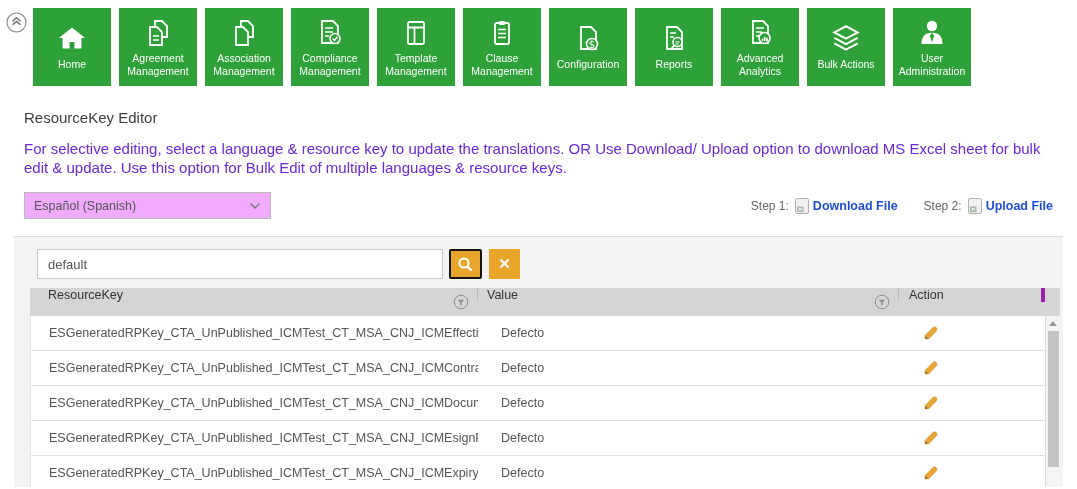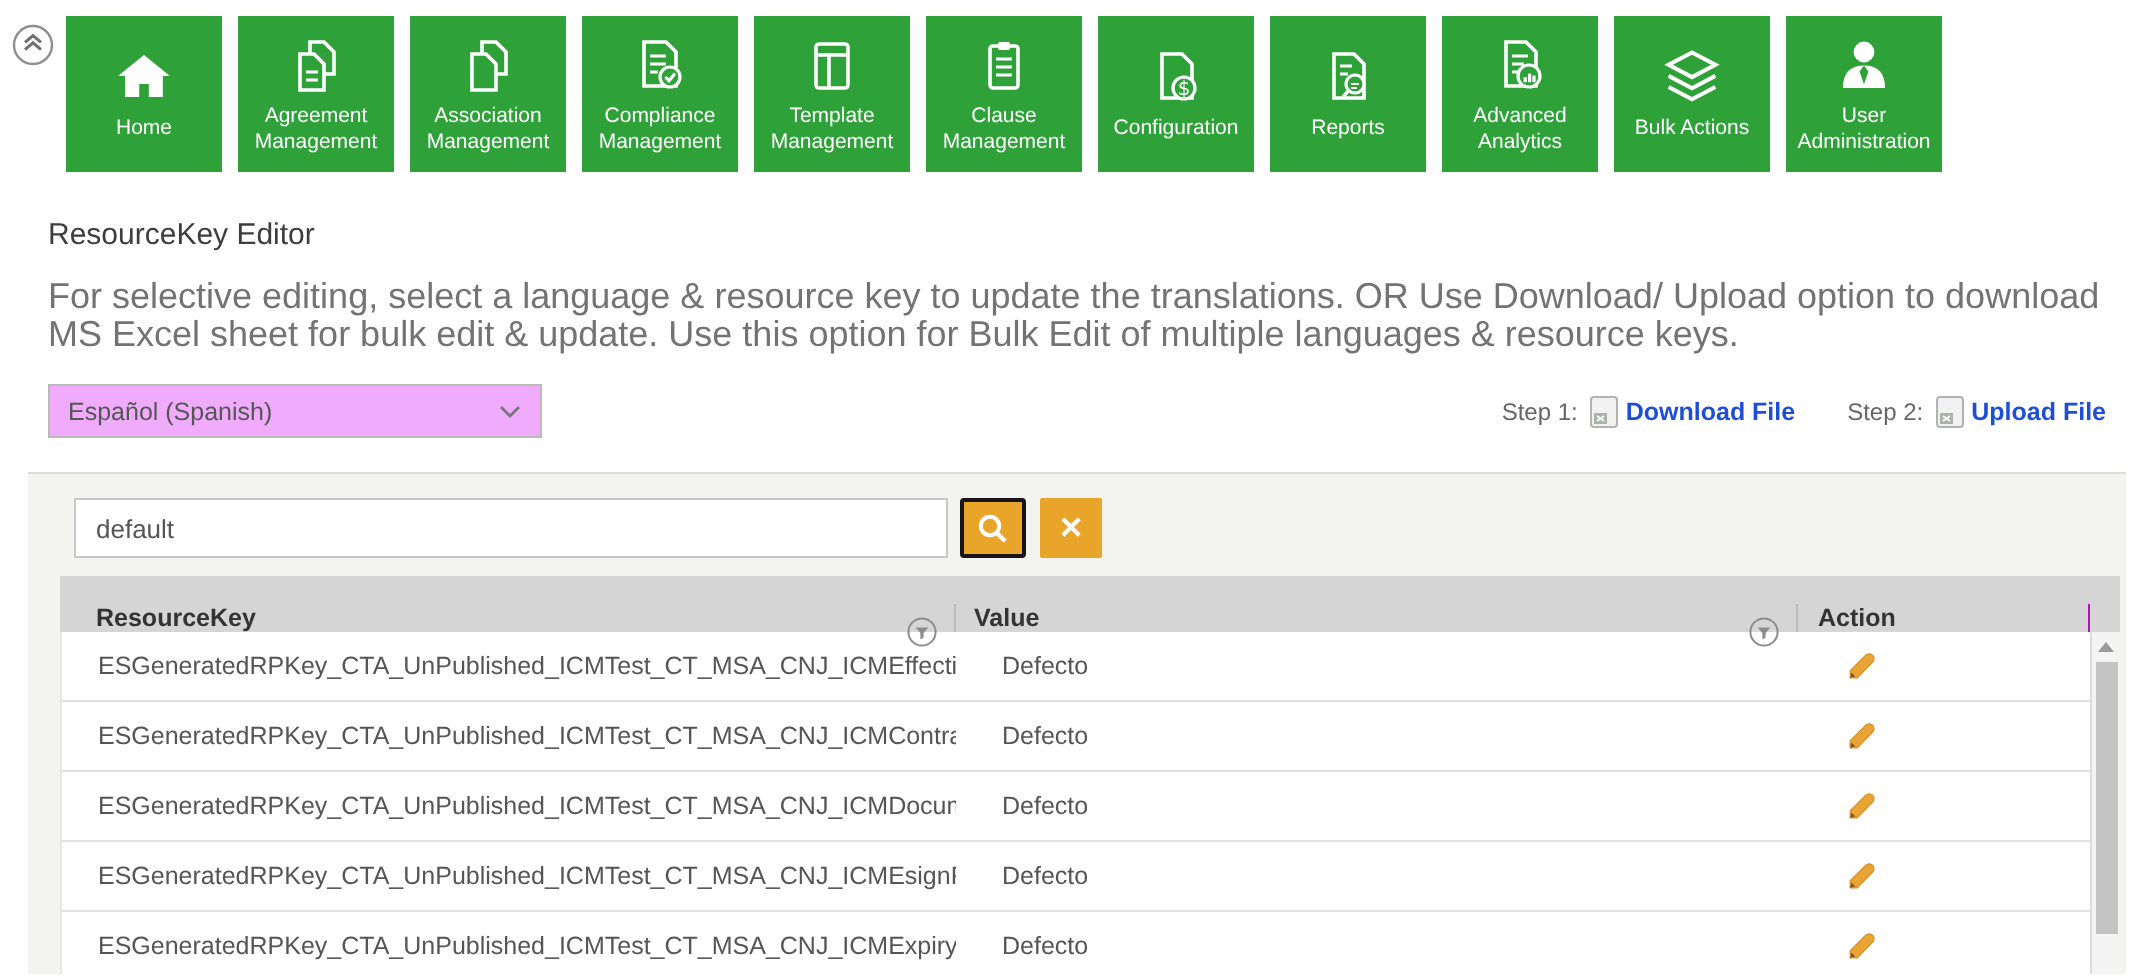--- a/index.html
+++ b/index.html
@@ -14,58 +14,58 @@
   .tiles{display:flex;gap:8px;}
   .tile{
     width:78px;height:78px;background:#2FA139;color:#fff;cursor:pointer;
     display:flex;flex-direction:column;align-items:center;justify-content:center;
     box-sizing:border-box;padding:2px 2px 4px 2px;flex:0 0 auto;
   }
   .tile .t-icon{height:36px;display:flex;align-items:center;justify-content:center;margin-bottom:1px;}
   .tile .t-label{font-size:10.5px;line-height:12.5px;text-align:center;}
   
   .page-title{margin:23px 0 0 24px;font-size:15px;color:#3d3d3d;font-weight:400;}
-  .page-desc{margin:13px 24px 0 24px;font-size:18px;line-height:19px;color:#737373;max-width:1032px;}
+  .page-desc{margin:13px 24px 0 24px;font-size:15px;line-height:19px;color:#6d28d9;max-width:1032px;}
   
   .controls{margin:15px 24px 0 24px;display:flex;justify-content:space-between;align-items:center;}
   .lang-select{
     width:247px;height:27px;border:1px solid #b9b9b9;background:#f0abfc;box-sizing:border-box;
     display:flex;align-items:center;justify-content:space-between;padding:0 9px;cursor:pointer;
     font-size:12.5px;color:#555;
   }
   .steps{display:flex;align-items:center;}
   .step-label{font-size:12px;color:#666;}
   .file-ic{margin:0 4px 0 6px;display:inline-flex;}
   .file-link{font-size:12.5px;font-weight:bold;color:#1d4ed8;text-decoration:none;cursor:pointer;}
   .step-gap{width:26px;}
   
   .panel{
     margin:17px 0 0 14px;width:1049px;height:251px;box-sizing:border-box;
     background:#f3f3f2;border-top:1px solid #dcdcdc;padding:12px 3px 0 16px;overflow:hidden;
   }
   .search-row{display:flex;align-items:center;margin:0 0 9px 7px;}
   .search-input{
-    width:437px;height:30px;box-sizing:border-box;border:1px solid #c8c8c8;background:#fff;
+    width:406px;height:30px;box-sizing:border-box;border:1px solid #c8c8c8;background:#fff;
     padding:0 10px;font-size:13px;color:#555;font-family:inherit;outline:none;
   }
   .btn-search{
     width:33px;height:30px;margin-left:6px;background:#E9A42A;border:2px solid #151515;
     border-radius:2px;display:flex;align-items:center;justify-content:center;cursor:pointer;box-sizing:border-box;
   }
   .btn-clear{
     width:31px;height:30px;margin-left:7px;background:#E9A42A;border:none;border-radius:1px;
     color:#fff;font-size:15px;font-weight:bold;display:flex;align-items:center;justify-content:center;cursor:pointer;
   }
   
   .grid{width:1030px;}
-  .g-head{display:flex;height:28px;background:#d5d5d5;align-items:flex-end;font-size:12.5px;color:#333;font-weight:bold;}
+  .g-head{display:flex;height:28px;background:#d5d5d5;align-items:flex-start;font-size:12.5px;color:#333;}
   .hc{display:flex;align-items:center;box-sizing:border-box;position:relative;cursor:pointer;}
   .hc1{width:448px;padding-left:18px;border-right:1px solid #bdbdbd;}
   .hc2{width:421px;padding-left:9px;border-right:1px solid #bdbdbd;}
-  .hc3{width:146px;padding-left:10px;border-right:1px solid #a21caf;}
+  .hc3{width:146px;padding-left:10px;border-right:4px solid #a21caf;}
   .hc4{width:15px;}
   .filter-btn{position:absolute;right:8px;top:6px;width:16px;height:16px;cursor:pointer;}
   .g-body{display:flex;height:173px;}
   .rows{width:1015px;background:#fff;border-left:1px solid #e6e6e6;box-sizing:border-box;}
   .row{display:flex;height:34px;align-items:center;border-bottom:1px solid #e0e0e0;background:#fff;font-size:12.5px;color:#555;}
   .c1{width:447px;padding-left:18px;box-sizing:border-box;white-space:nowrap;overflow:hidden;}
   .c2{width:421px;padding-left:23px;box-sizing:border-box;}
   .c3{width:146px;padding-left:24px;box-sizing:border-box;display:flex;align-items:center;}
   .edit-btn{width:16px;height:16px;cursor:pointer;display:inline-flex;}
   

